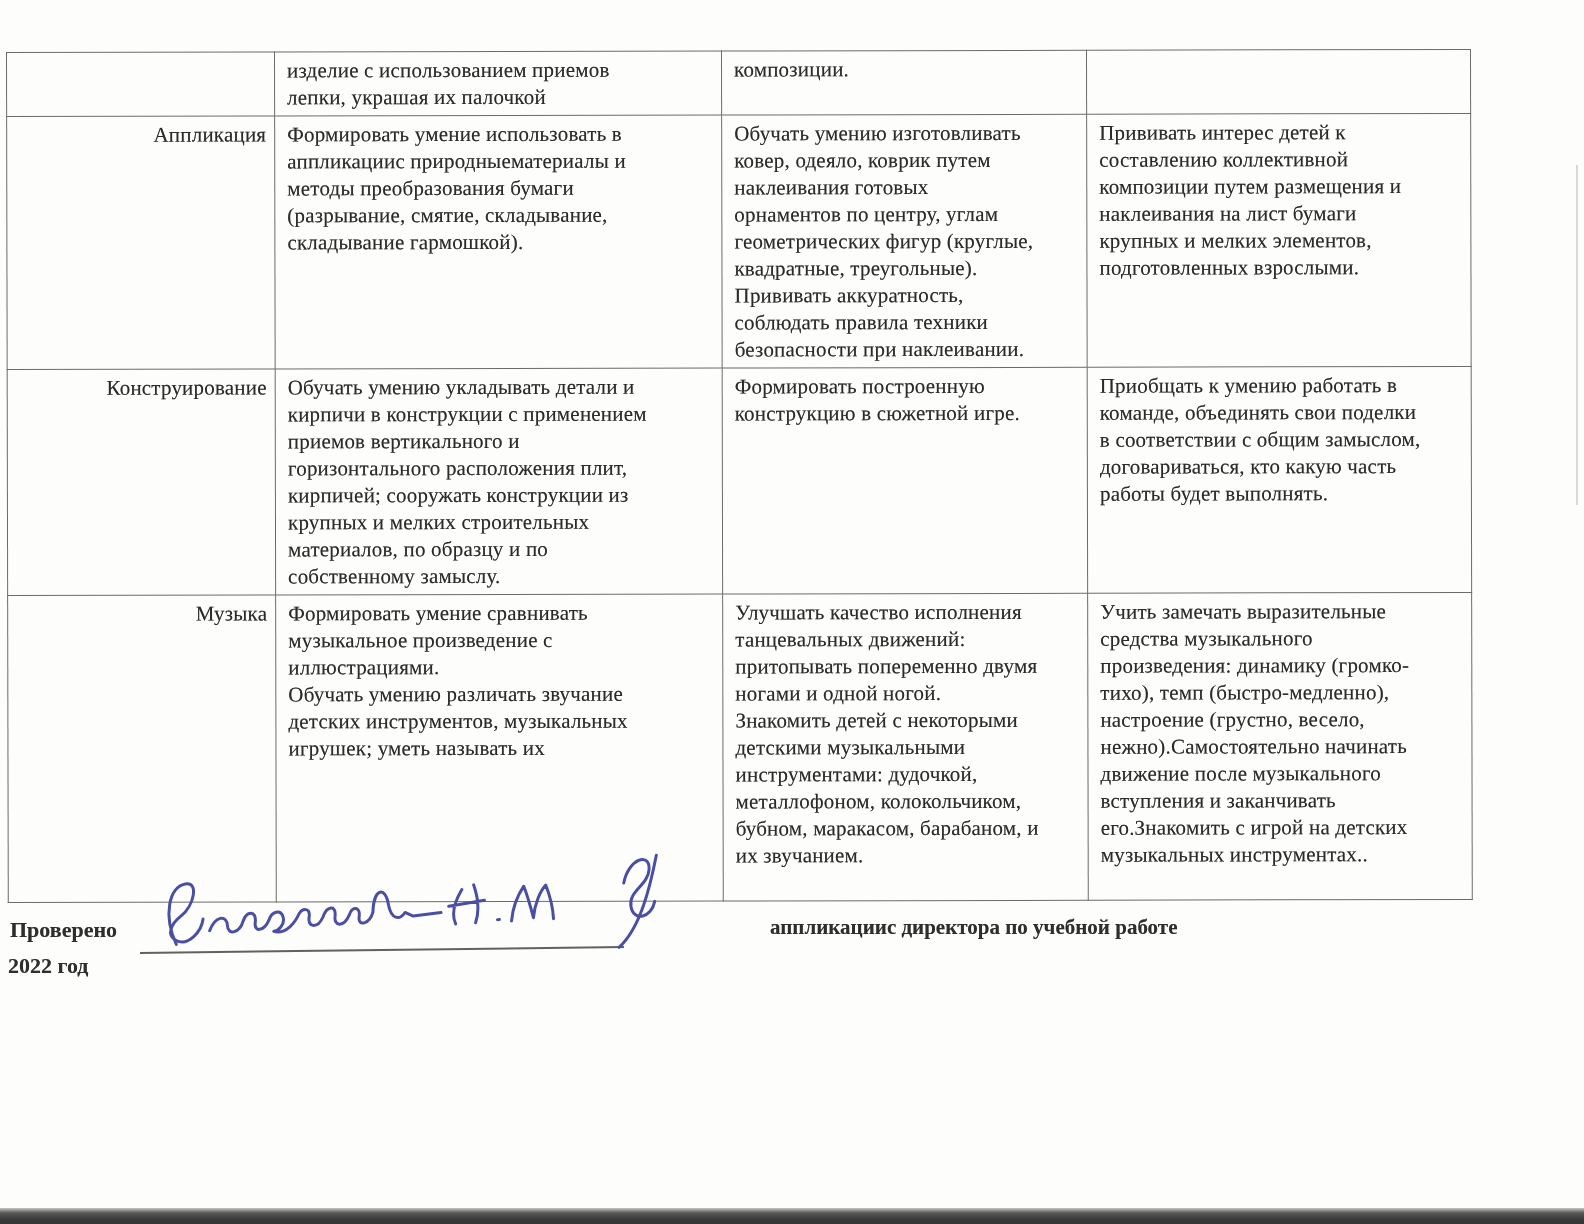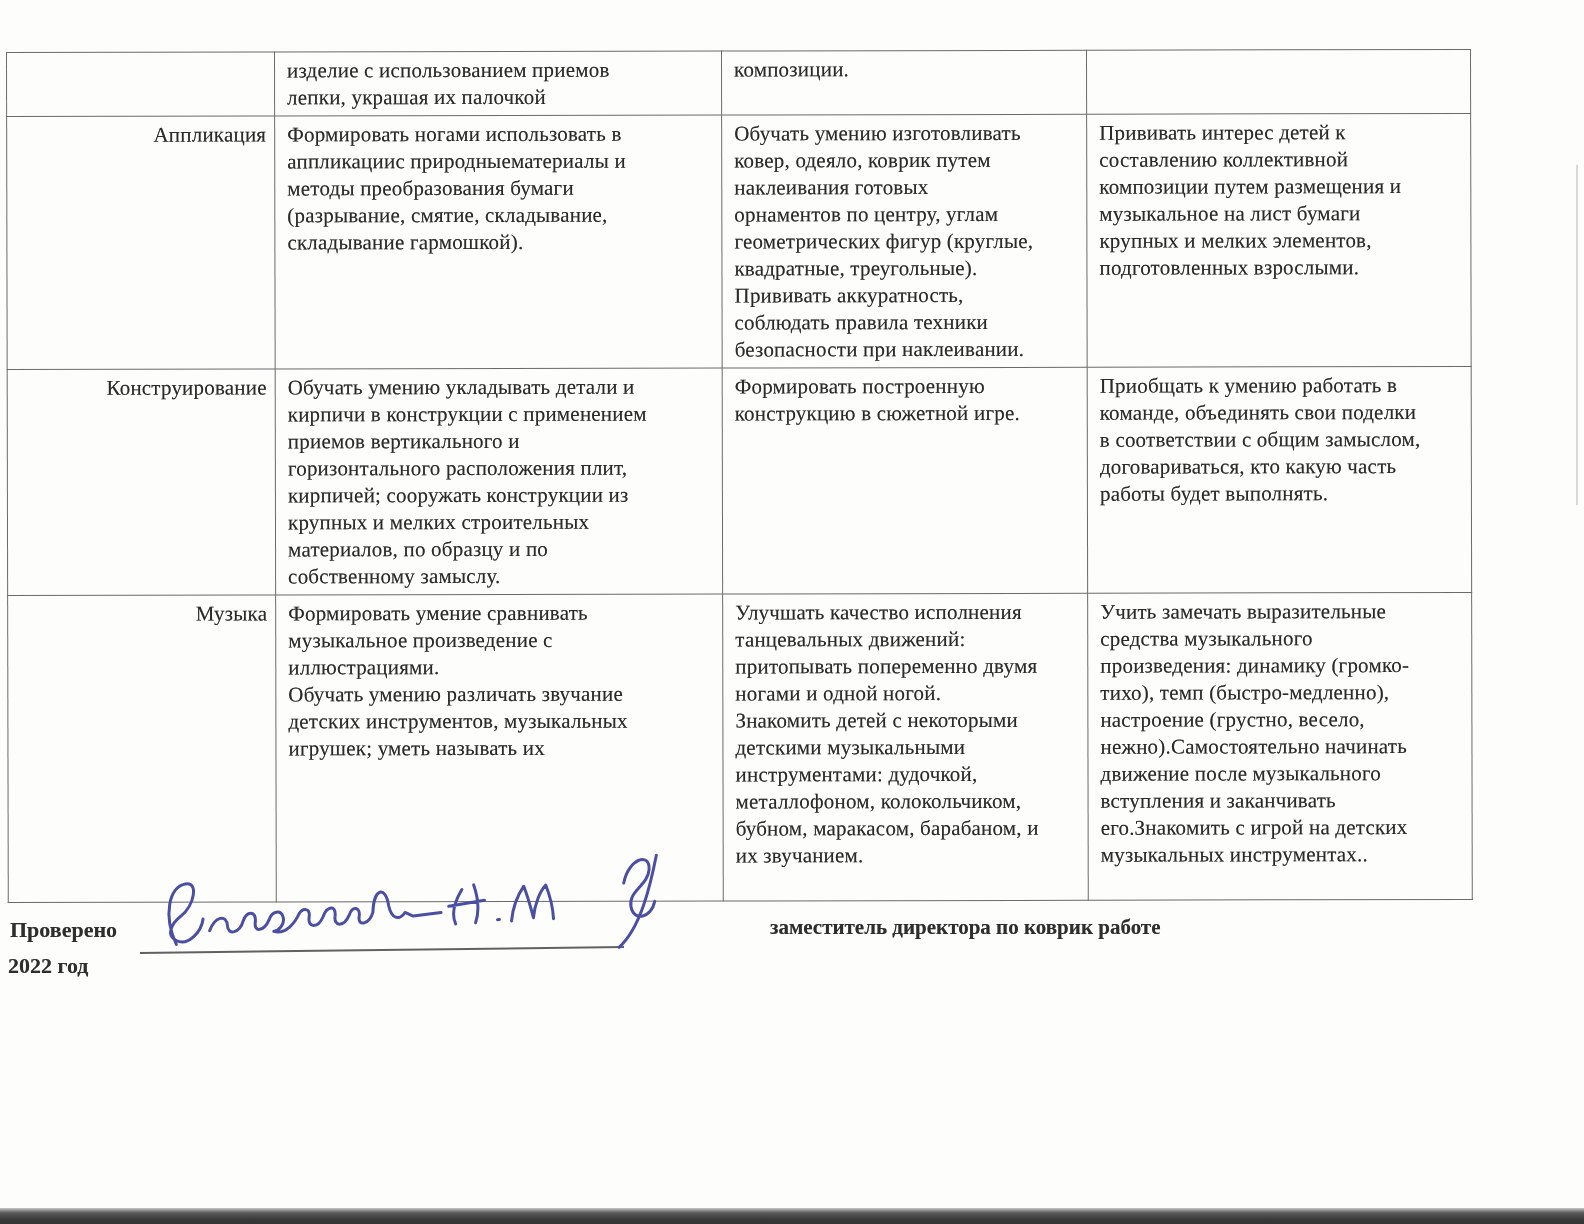--- a/index.html
+++ b/index.html
@@ -109,38 +109,38 @@
       <tbody>
           <tr style="height:58px">
         <td class="rowlabel"></td>
         <td>изделие с использованием приемов
 лепки, украшая их палочкой</td>
         <td>композиции.</td>
         <td></td>
       </tr>
       <tr style="height:251px">
         <td class="rowlabel">Аппликация</td>
-        <td>Формировать ногами использовать в
+        <td>Формировать умение использовать в
 аппликациис природныематериалы и
 методы преобразования бумаги
 (разрывание, смятие, складывание,
 складывание гармошкой).</td>
         <td>Обучать умению изготовливать
 ковер, одеяло, коврик путем
 наклеивания готовых
 орнаментов по центру, углам
 геометрических фигур (круглые,
 квадратные, треугольные).
 Прививать аккуратность,
 соблюдать правила техники
 безопасности при наклеивании.</td>
         <td>Прививать интерес детей к
 составлению коллективной
 композиции путем размещения и
-музыкальное на лист бумаги
+наклеивания на лист бумаги
 крупных и мелких элементов,
 подготовленных взрослыми.</td>
       </tr>
       <tr style="height:216px">
         <td class="rowlabel">Конструирование</td>
         <td>Обучать умению укладывать детали и
 кирпичи в конструкции с применением
 приемов вертикального и
 горизонтального расположения плит,
 кирпичей; сооружать конструкции из
@@ -192,19 +192,19 @@
   <div class="sig-line"></div>
 
   <svg class="signature-svg" width="540" height="105" viewBox="0 0 540 105" fill="none" stroke-width="3" stroke-linecap="round" stroke-linejoin="round">
     <path d="M30 74 C18 44 26 16 42 14 C56 12 50 36 36 46 C26 53 20 64 30 70 C42 77 56 62 58 50" stroke="#4b4fa3"></path>
     <path d="M64 62 C70 48 82 46 82 58 C82 68 94 66 98 54 C102 44 112 44 110 56 C108 66 118 66 124 54 C127 46 136 44 138 52 C140 60 132 66 128 66 C140 70 150 58 154 50 C158 44 166 44 164 54 C162 64 172 66 178 54 C182 44 192 42 190 54 C188 64 198 66 204 54 C208 44 216 46 214 56 C212 66 224 64 228 52 C230 28 242 26 244 46 C246 60 254 62 260 54 L268 58 L296 56" stroke="#4b4fa3"></path>
     <path d="M318 34 C310 46 306 58 310 68 M330 30 C334 44 334 58 330 68 M304 50 L340 46 M352 66 L354 66 M366 68 C368 54 374 42 380 34 C384 46 386 56 388 66 C390 52 396 40 402 34 C406 46 408 58 408 68" stroke="#4b4fa3"></path>
     <path d="M480 36 C486 12 508 6 506 24 C504 40 484 44 486 60 C488 76 506 72 510 56" stroke="#4b4fa3"></path>
     <path d="M514 10 C506 42 494 82 472 100" stroke="#4b4fa3"></path>
   </svg>
 
-  <div class="footer-text postitle">заместитель директора по коврик работе</div>
+  <div class="footer-text postitle">аппликациис директора по учебной работе</div>
   <div class="footer-text year">2022 год</div>
 
   <div class="scan-right-line"></div>
   <div class="scan-bottom"></div>
 
 </div>
 
 </body></html>

